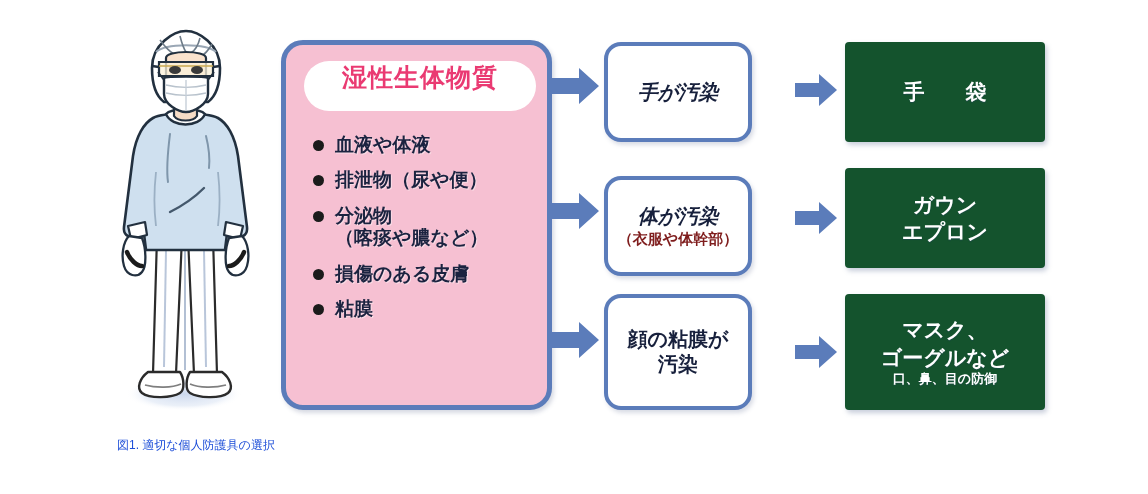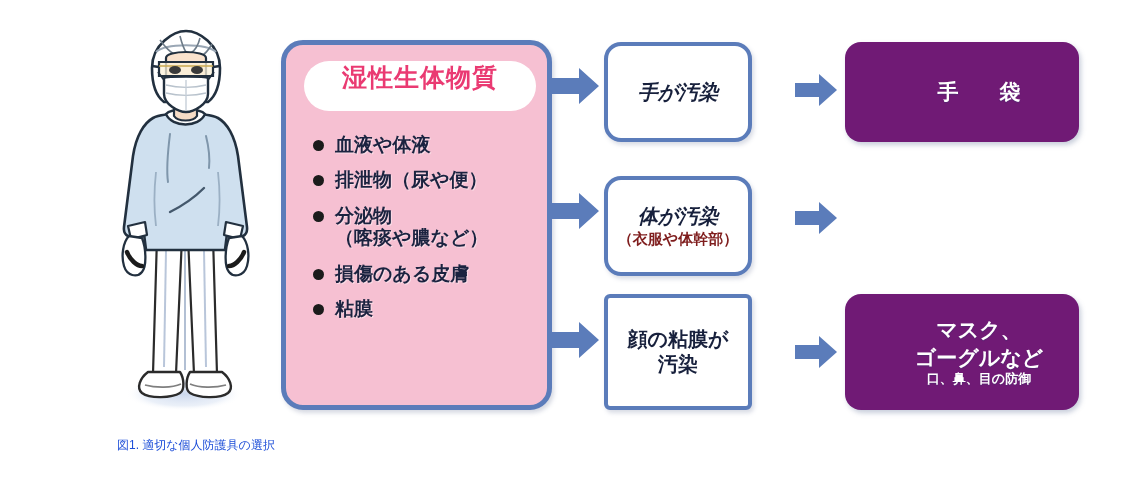--- a/index.html
+++ b/index.html
@@ -83,26 +83,25 @@
     white-space:nowrap;margin-top:2px;
   }
   .route-box .l2{
     color:#17203c;font-size:20px;font-weight:bold;line-height:1.25;
     white-space:nowrap;
   }
 
   
   .ppe-box{
     position:absolute;width:200px;
-    background:#701a75;
-    border-radius:16px;
+    background:#14532d;
+    border-radius:4px;
     display:flex;flex-direction:column;
     align-items:center;justify-content:center;
     box-shadow:2px 3px 5px rgba(110,125,160,.38);
-    padding-left:34px;
   }
   .ppe-box .line{
     color:#ffffff;font-size:21px;font-weight:bold;line-height:1.3;
     white-space:nowrap;
     text-shadow:0 1px 1px rgba(40,60,110,.35);
   }
   .ppe-box .line.spaced{letter-spacing:10px;padding-left:10px;}
   .ppe-box .line.small{font-size:13px;}
 
   
@@ -243,21 +242,21 @@
 
   <div class="route-box" style="left:604px;top:42px;height:100px;">
     <span class="main">手が汚染</span>
   </div>
 
   <div class="route-box" style="left:604px;top:176px;height:100px;">
     <span class="main">体が汚染</span>
     <span class="sub">（衣服や体幹部）</span>
   </div>
 
-  <div class="route-box" style="left:604px;top:294px;height:116px;border-radius:6px;">
+  <div class="route-box" style="left:604px;top:294px;height:116px;">
     <span class="l2">顔の粘膜が</span>
     <span class="l2">汚染</span>
   </div>
 
   <div class="arrow" style="left:793px;top:71px;width:46px;height:38px;">
     <svg viewBox="0 0 46 38" xmlns="http://www.w3.org/2000/svg">
       <path d="M2 12 L26 12 L26 3 L44 19 L26 35 L26 26 L2 26 Z" fill="#5b7cba"></path>
     </svg>
   </div>
   <div class="arrow" style="left:793px;top:199px;width:46px;height:38px;">
@@ -268,20 +267,24 @@
   <div class="arrow" style="left:793px;top:333px;width:46px;height:38px;">
     <svg viewBox="0 0 46 38" xmlns="http://www.w3.org/2000/svg">
       <path d="M2 12 L26 12 L26 3 L44 19 L26 35 L26 26 L2 26 Z" fill="#5b7cba"></path>
     </svg>
   </div>
 
   <div class="ppe-box" style="left:845px;top:42px;height:100px;">
     <span class="line spaced">手　袋</span>
   </div>
 
+  <div class="ppe-box" style="left:845px;top:168px;height:100px;">
+    <span class="line">ガウン</span>
+    <span class="line">エプロン</span>
+  </div>
 
   <div class="ppe-box" style="left:845px;top:294px;height:116px;">
     <span class="line">マスク、</span>
     <span class="line">ゴーグルなど</span>
     <span class="line small">口、鼻、目の防御</span>
   </div>
 
   <div id="caption">図1. 適切な個人防護具の選択</div>
 
 </div>

